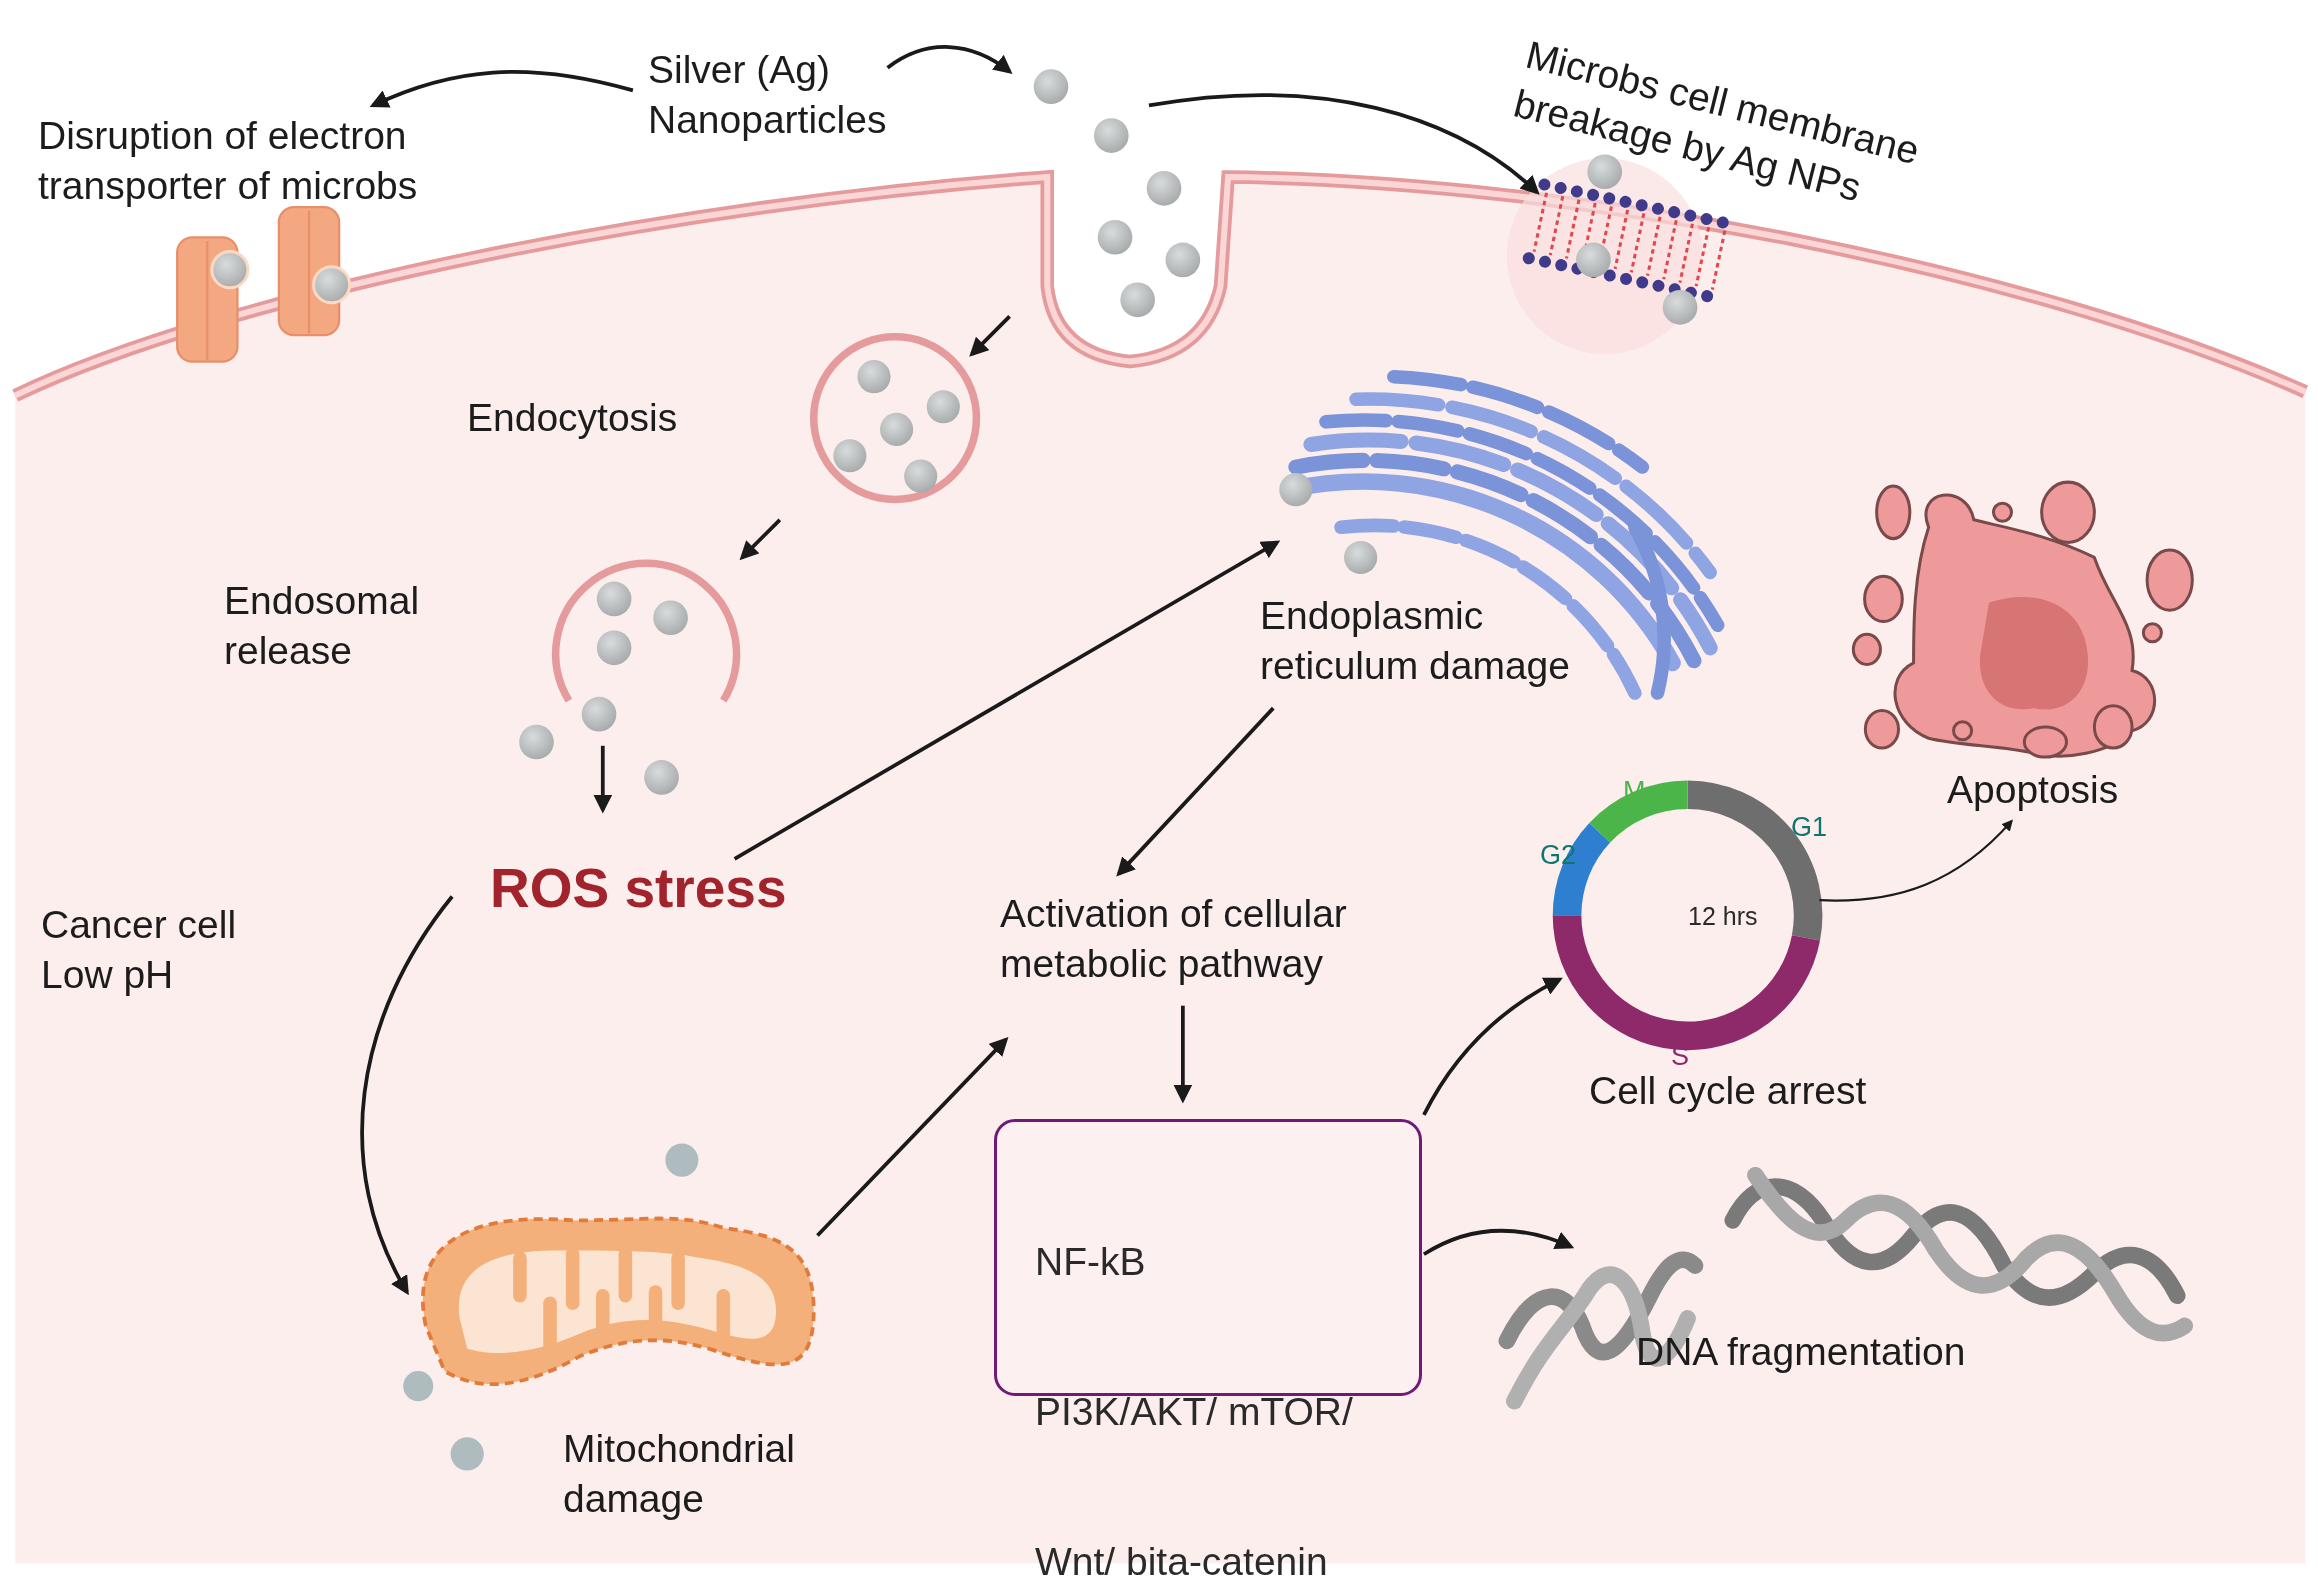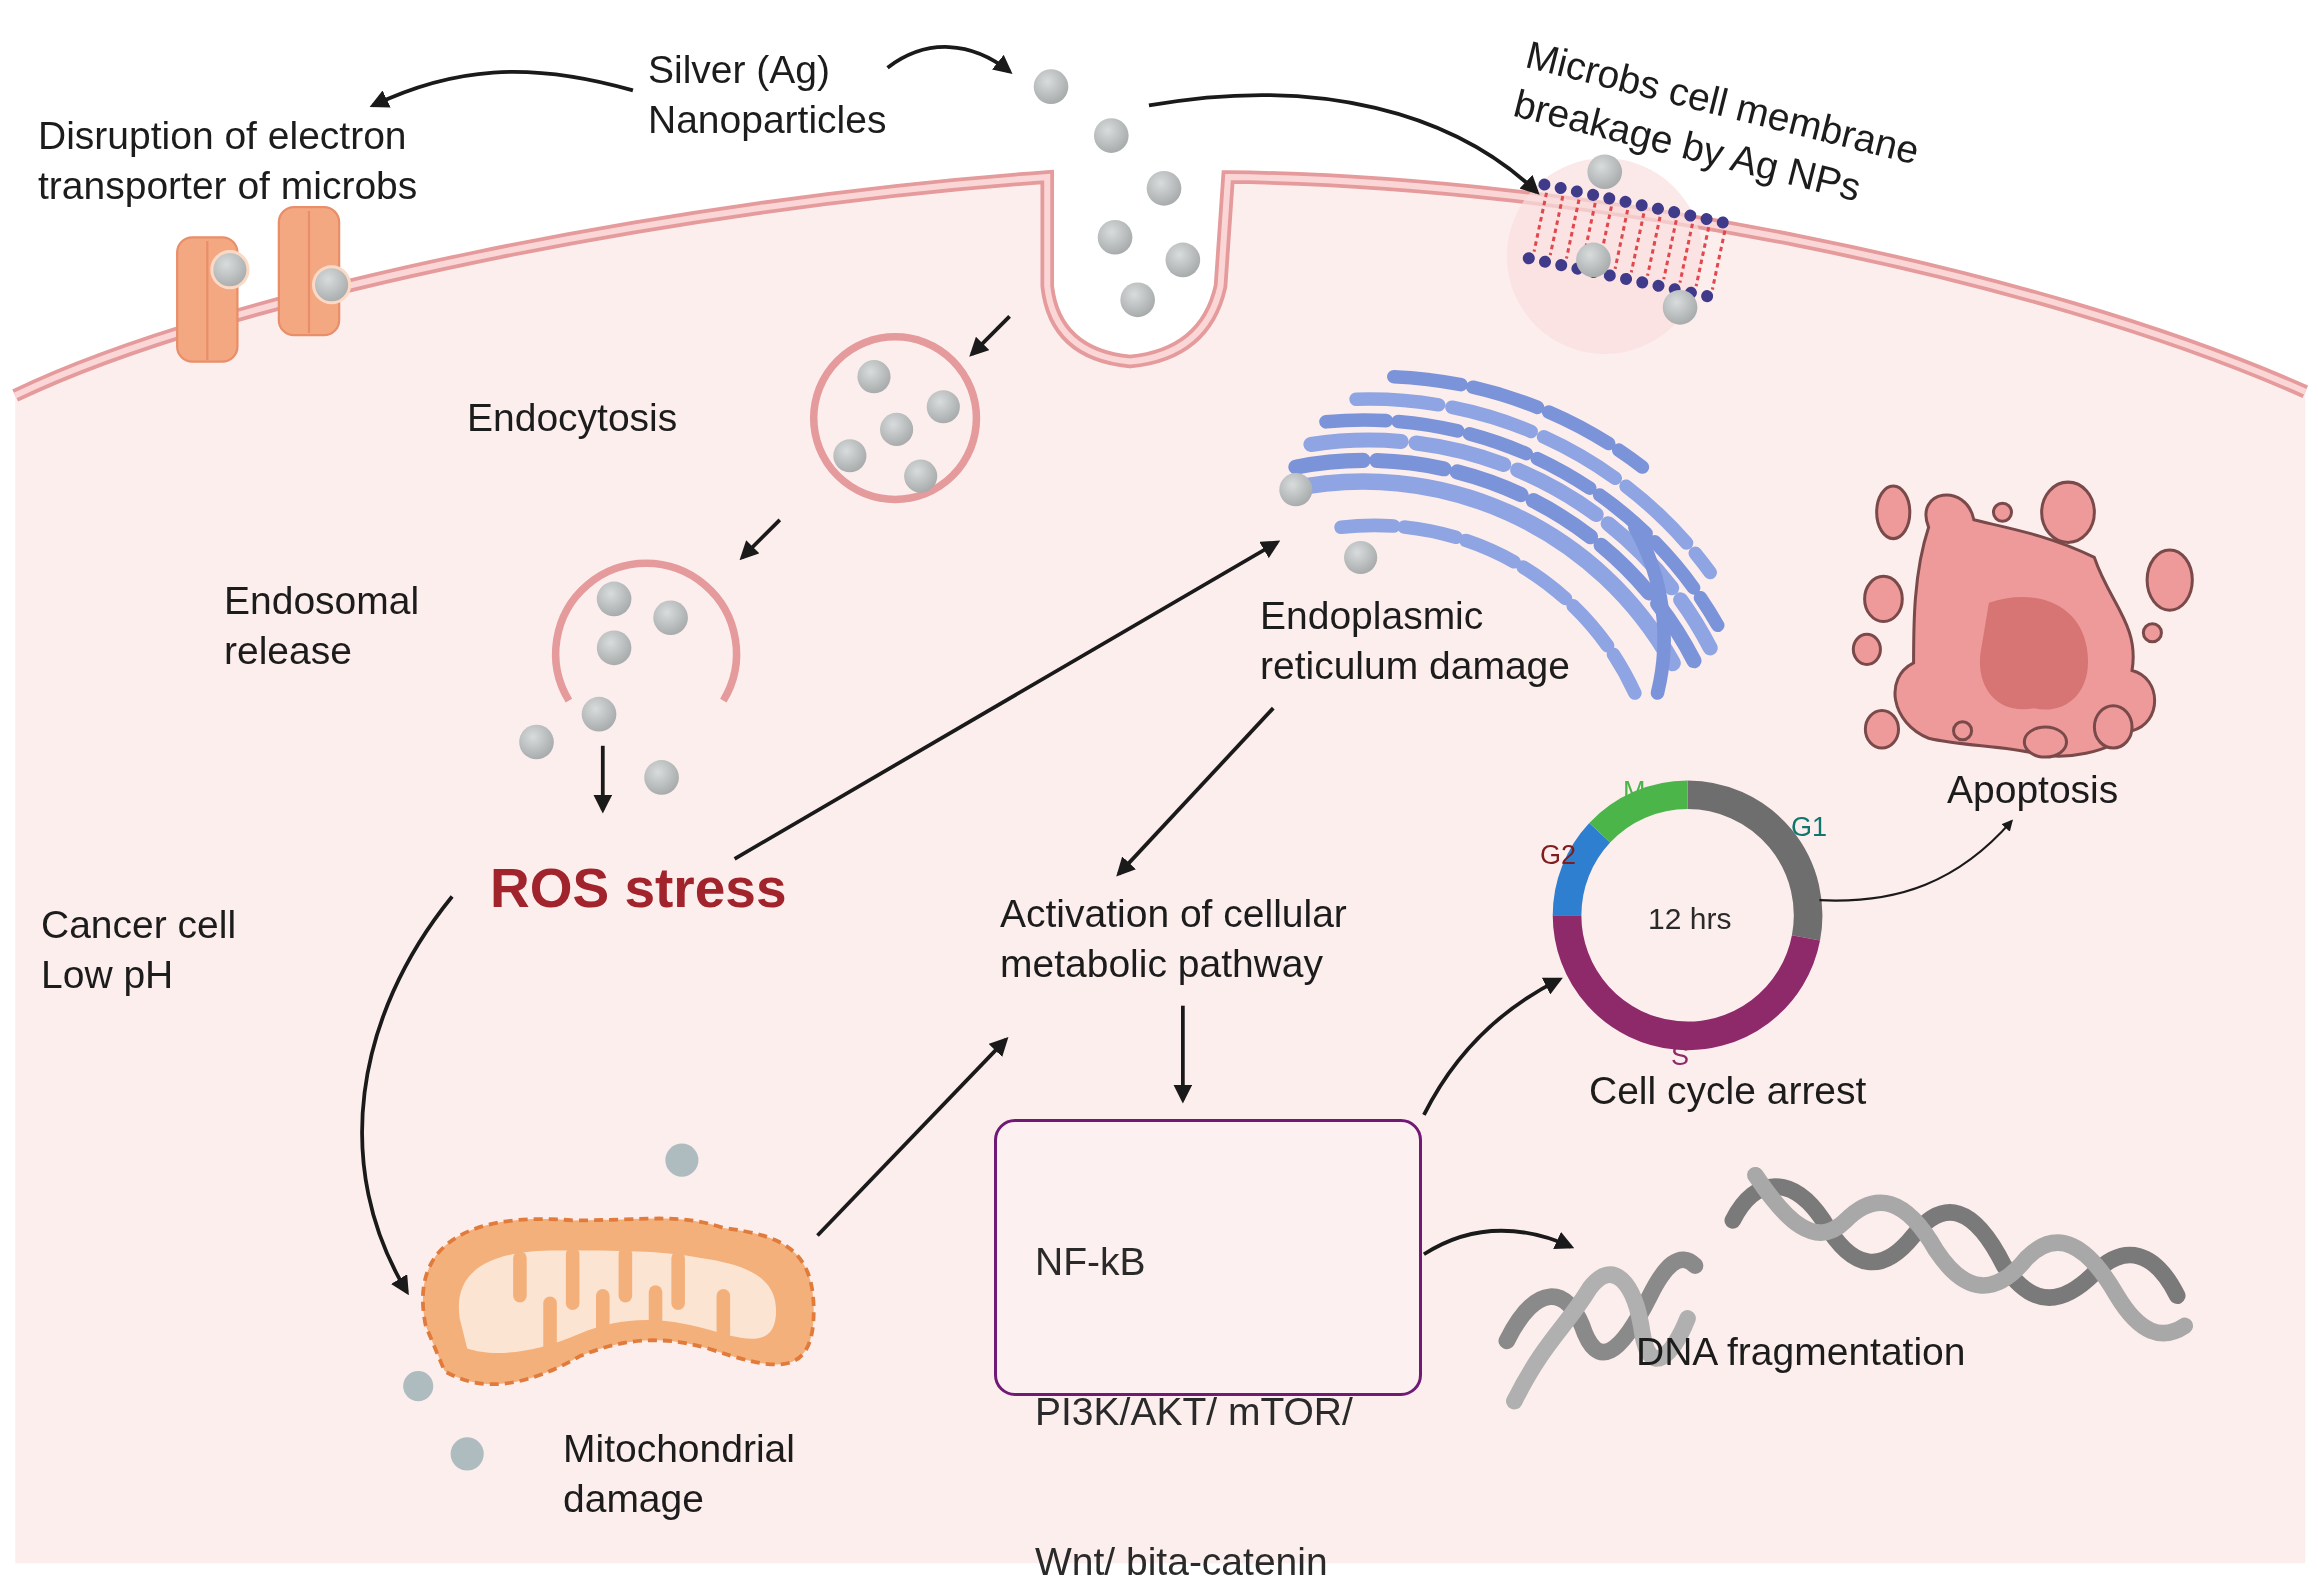--- a/index.html
+++ b/index.html
@@ -7,21 +7,21 @@
          font-family:"Liberation Sans", "DejaVu Sans", sans-serif; color:#1a1a1a; }
   #stage { position:absolute; left:0; top:0; width:2000px; height:1585px; }
   .lbl { position:absolute; font-size:39px; line-height:50px; color:#1c1c1c; white-space:pre; }
   .ros { color:#a1242c; font-weight:bold; font-size:55px;margin-top:28px; }
   .rot { transform-origin:left top; transform:rotate(14deg); }
   .pathway-box { position:absolute; left:994px; top:1119px; width:422px; height:271px;
                  border:3px solid #701a75; border-radius:21px; background:#fdf0f0; }
   .pathway-text { position:absolute; left:38px; top:15px; font-size:39px; line-height:50px;
                   color:#2a2a2a; white-space:pre; }
   .phase { position:absolute; font-size:27px; line-height:30px; }
-  .center-lbl { position:absolute; font-size:30px; color:#2a2a2a; }
+  .center-lbl { position:absolute; font-size:25px; color:#2a2a2a;margin-left:40px; }
 </style>
 </head>
 <body>
 
 <div id="stage">
 <svg width="2319" height="1585" viewBox="0 0 3078 2104" xmlns="http://www.w3.org/2000/svg">
   <defs>
     <marker id="ah" viewBox="0 0 10 10" refX="8" refY="5" markerWidth="5" markerHeight="5" orient="auto-start-reverse">
       <path d="M0,0 L10,5 L0,10 z" fill="#1a1a1a"></path>
     </marker>
@@ -232,16 +232,16 @@
     <div>NF-kB</div>
     <div>PI3K/AKT/ mTOR/</div>
     <div>Wnt/ bita-catenin</div>
     
   </div>
 </div>
 
 <div class="center-lbl" style="left:1648px;top:902px;">12 hrs</div>
 <div class="phase" style="left:1791px;top:812px;color:#0f766e;">G1</div>
 <div class="phase" style="left:1671px;top:1041px;color:#8e2a6a;">S</div>
-<div class="phase" style="left:1540px;top:840px;color:#7f1d1d;">G2</div>
+<div class="phase" style="left:1540px;top:840px;color:#0f766e;">G2</div>
 <div class="phase" style="left:1623px;top:776px;color:#4bb54a;">M</div>
 </div>
 
 
 </body></html>

